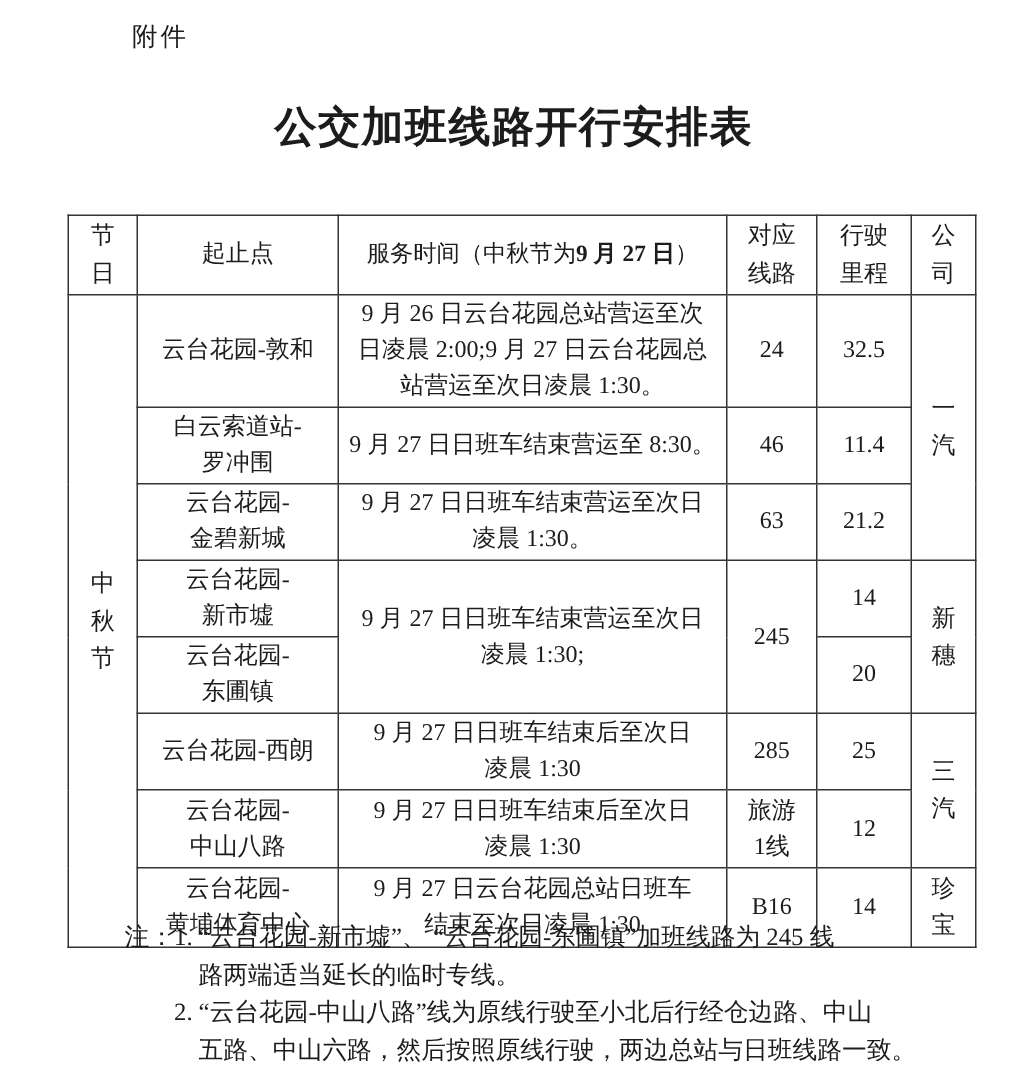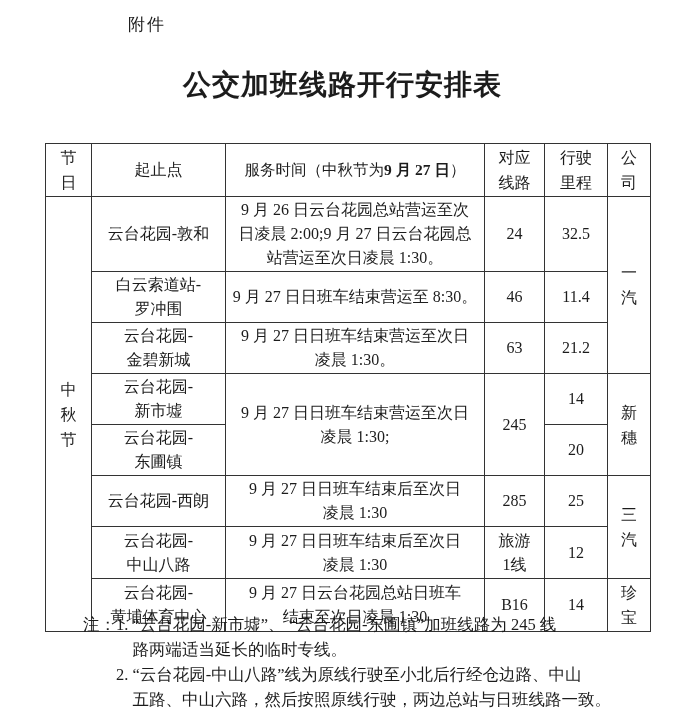--- a/index.html
+++ b/index.html
@@ -6,21 +6,21 @@
   .page{
     position:relative;
     width:685px;height:712px;
     background:#ffffff;
     font-family:"Liberation Serif","DejaVu Serif",serif;
     color:#1c1c1c;
     overflow:hidden;
   }
   .attachment{
     position:absolute;left:88px;top:13px;
-    font-size:17px;letter-spacing:2px;margin-left:40px;
+    font-size:17px;letter-spacing:2px;
   }
   .doc-title{
     position:absolute;left:0;top:66px;width:685px;
     text-align:center;
     font-size:28px;font-weight:bold;letter-spacing:1px;
   }
   table.sched{
     position:absolute;left:45px;top:143px;
     border-collapse:collapse;table-layout:fixed;
     width:605px;

